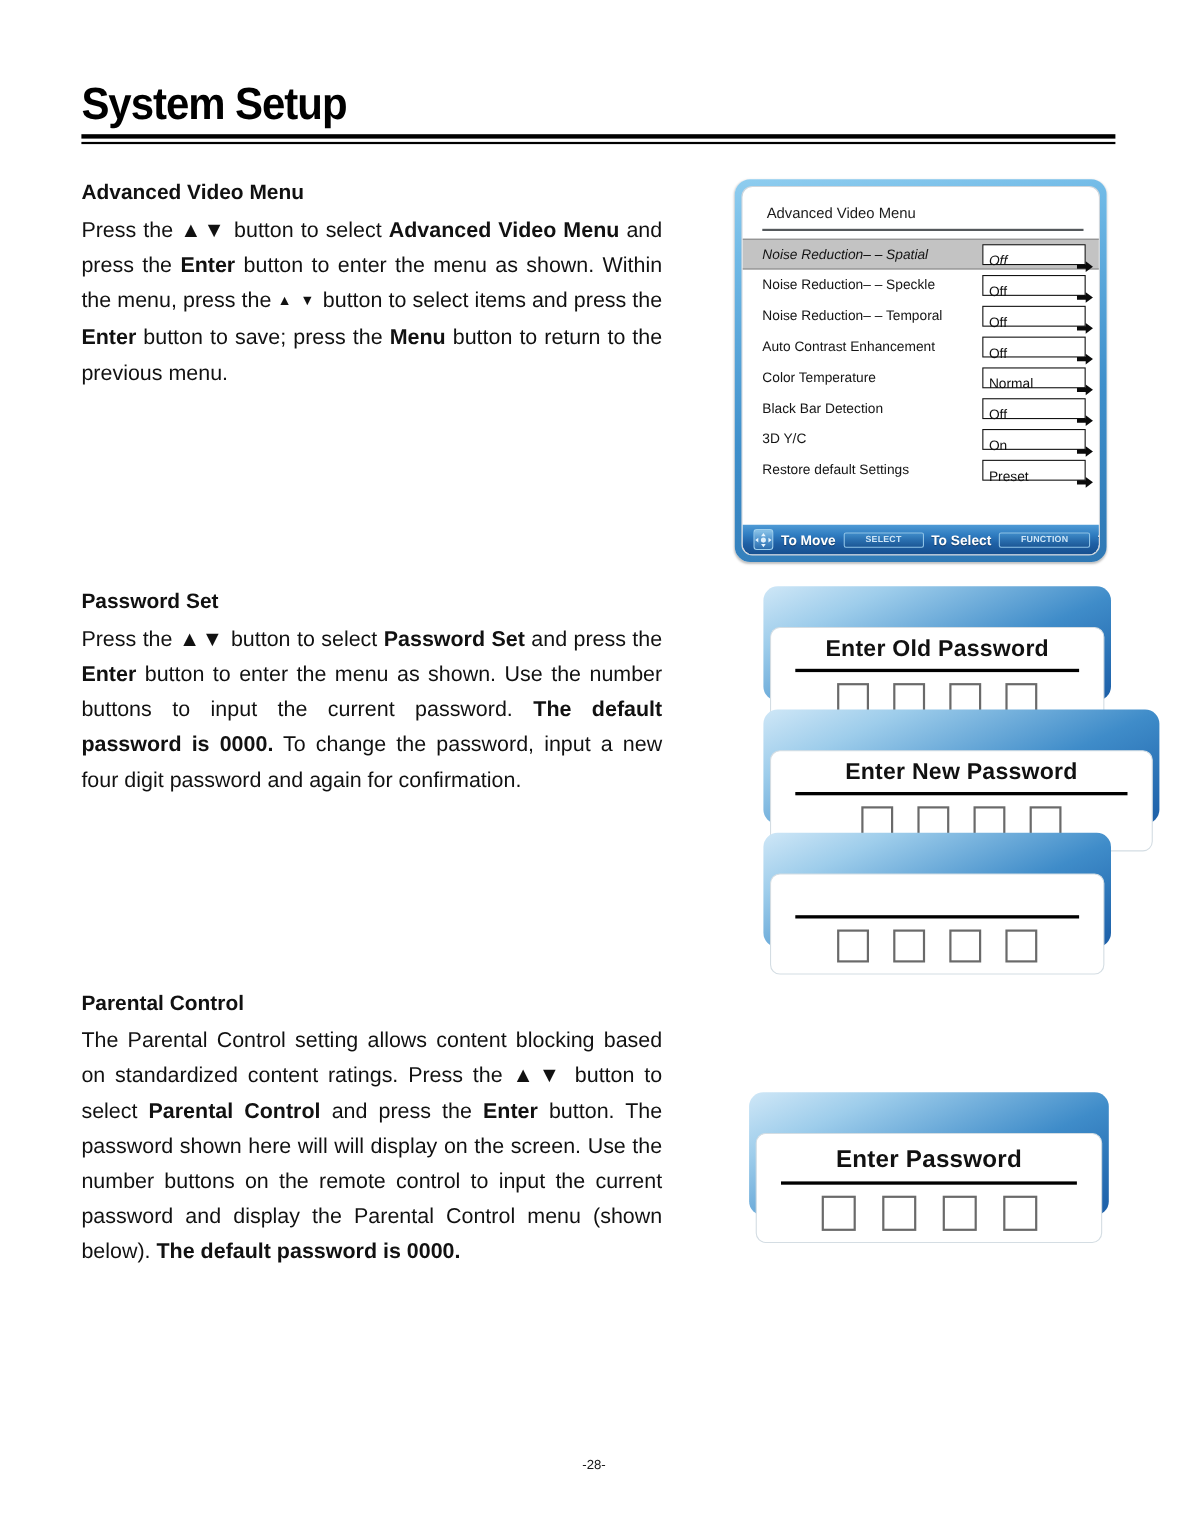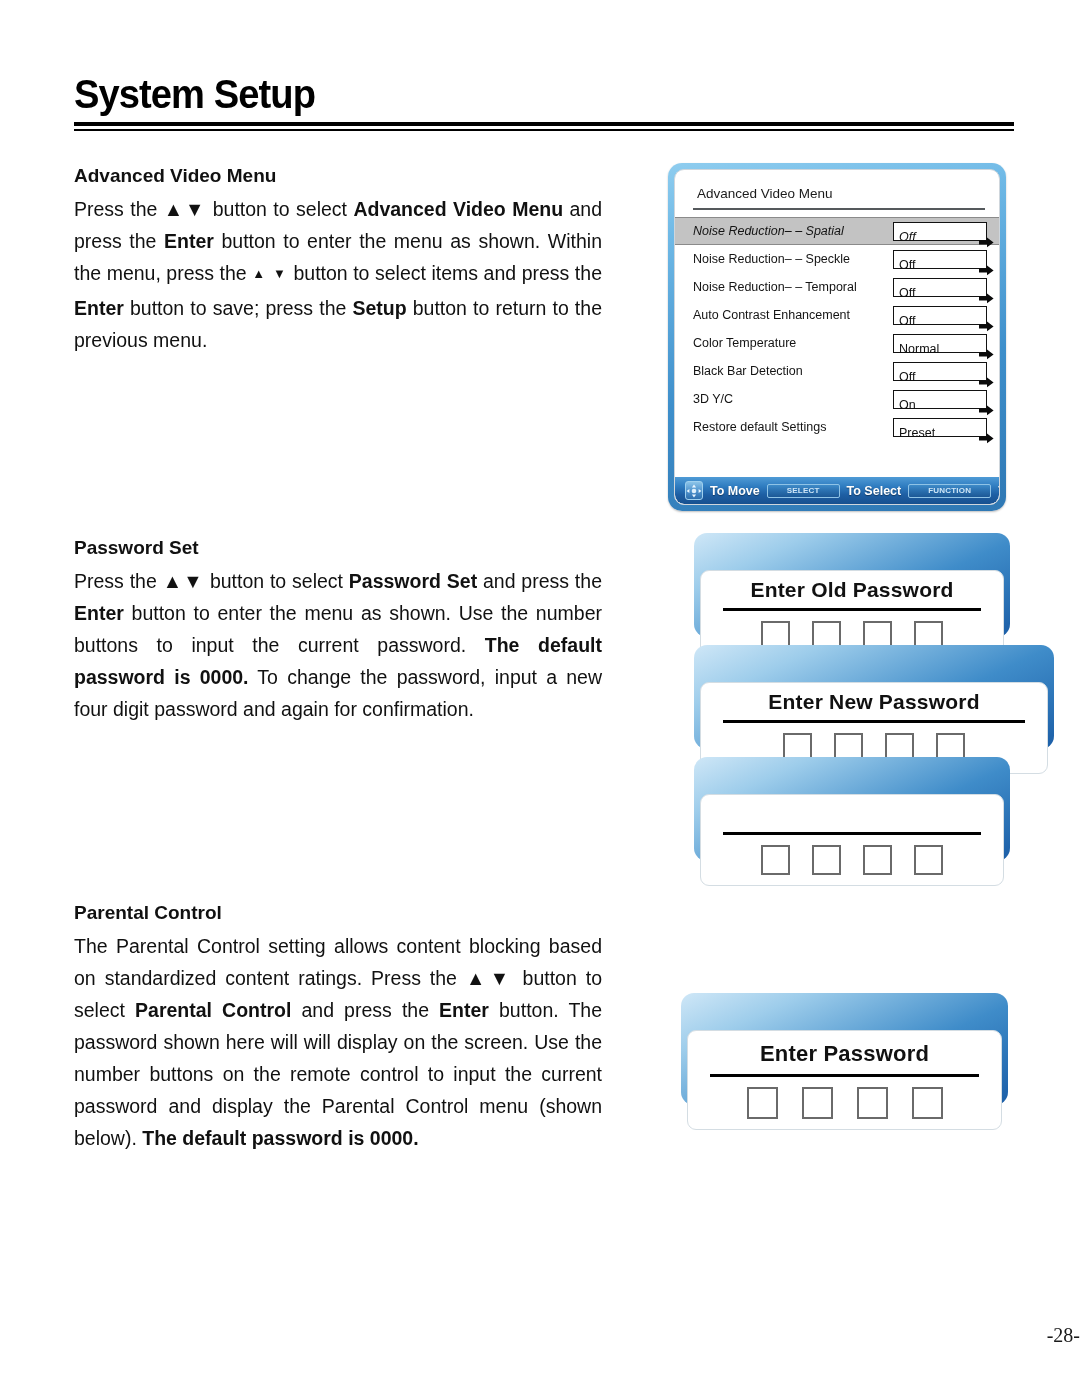--- a/index.html
+++ b/index.html
@@ -267,38 +267,38 @@
   #pw-enter .pw-title { font-size: 22px; top: 10px; }
   #pw-enter .pw-rule  { top: 43px; }
   #pw-enter .pw-boxes { top: 56px; gap: 24px; }
   #pw-enter .pw-box   { width: 31px; height: 32px; }
 
   
   #page-number {
     position: absolute;
     left: 0; right: 0;
     top: 1324px;
-    text-align: right;
-    font-family: Liberation Serif, serif;
-    font-size: 20px;
+    text-align: center;
+    font-family: Liberation Sans, sans-serif;
+    font-size: 12px;
     color: #1a1a1a;
   }
 </style>
 </head>
 <body>
 
 <div id="page-title-block">
   <div id="page-title">System Setup</div>
   <div id="title-rule-thick"></div>
   <div id="title-rule-thin"></div>
 </div>
 
 <div class="text-col" id="sec-advanced">
   <div class="sec-head">Advanced Video Menu</div>
-  <div class="para">Press the <span class="arrows">▲▼</span> button to select <b>Advanced Video Menu</b> and press the <b>Enter</b> button to enter the menu as shown. Within the menu, press the <span class="arrows-sm">▲ ▼</span> button to select items and press the <b>Enter</b> button to save; press the <b>Setup</b> button to return to the previous menu.</div>
+  <div class="para">Press the <span class="arrows">▲▼</span> button to select <b>Advanced Video Menu</b> and press the <b>Enter</b> button to enter the menu as shown. Within the menu, press the <span class="arrows-sm">▲ ▼</span> button to select items and press the <b>Enter</b> button to save; press the <b>Menu</b> button to return to the previous menu.</div>
 </div>
 
 <div class="text-col" id="sec-password">
   <div class="sec-head">Password Set</div>
   <div class="para">Press the <span class="arrows">▲▼</span> button to select <b>Password Set</b> and press the <b>Enter</b> button to enter the menu as shown. Use the number buttons to input the current password. <b>The default password is 0000.</b> To change the password, input a new four digit password and again for confirmation.</div>
 </div>
 
 <div class="text-col" id="sec-parental">
   <div class="sec-head">Parental Control</div>
   <div class="para">The Parental Control setting allows content blocking based on standardized content ratings. Press the <span class="arrows">▲▼</span> button to select <b>Parental Control</b> and press the <b>Enter</b> button. The password shown here will will display on the screen. Use the number buttons on the remote control to input the current password and display the Parental Control menu (shown below). <b>The default password is 0000.</b></div>

